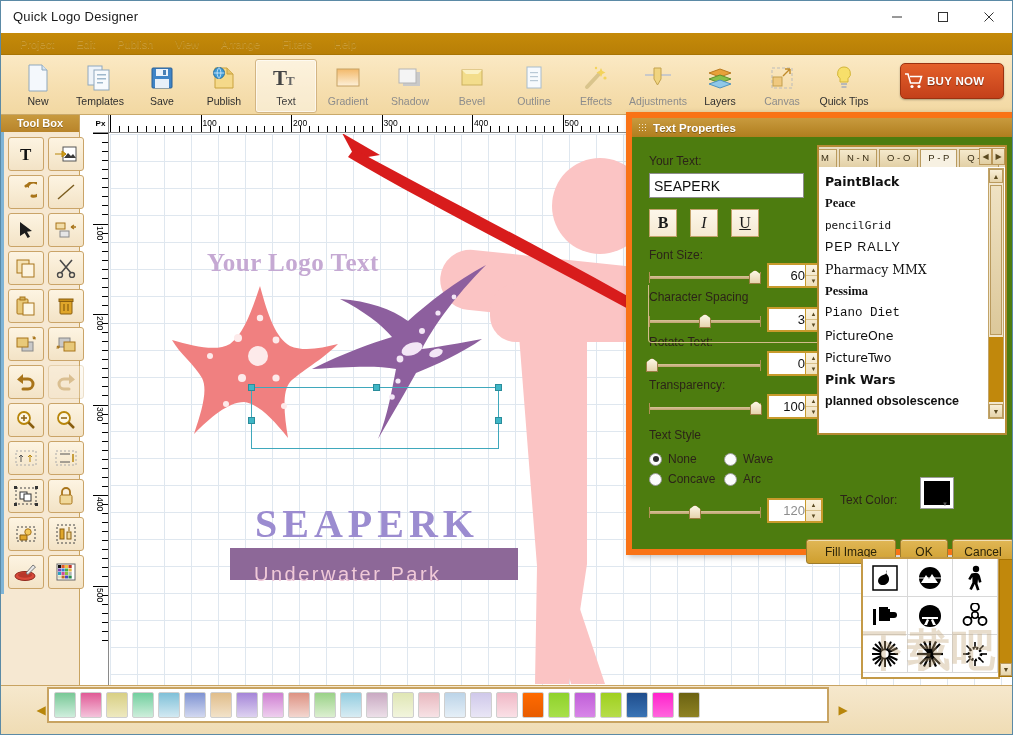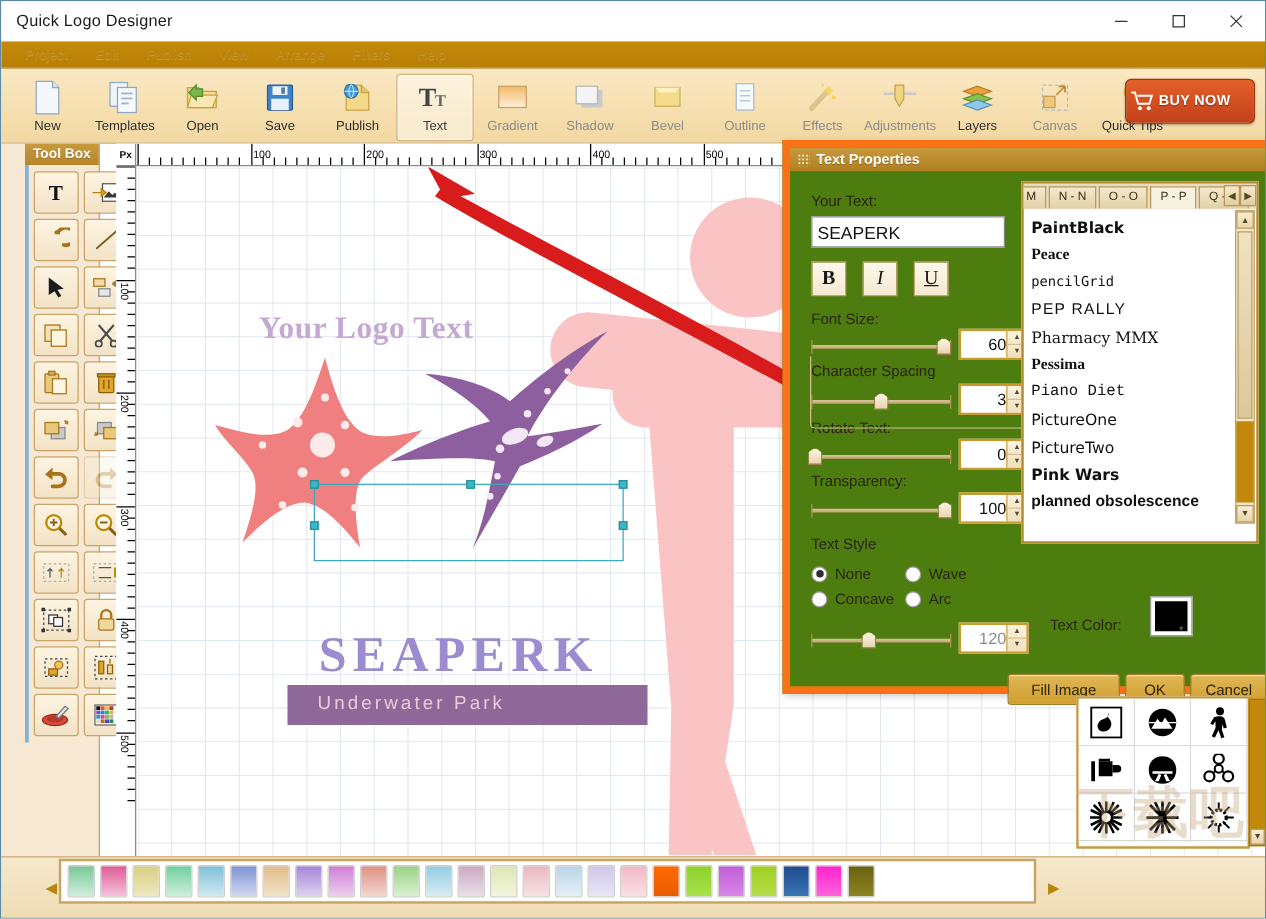--- a/index.html
+++ b/index.html
@@ -75,21 +75,21 @@
   }
   .buynow .cart { width:26px; display:flex; justify-content:center; align-items:center; }
   .buynow .bn-lb {
     color:#fff; font-size:11.5px; font-weight:bold; letter-spacing:.3px;
     text-shadow:0 1px 1px rgba(0,0,0,.45);
   }
 
   
   .toolbox {
     position:absolute; left:0; top:114px; width:79px; bottom:49px;
-    background:#f6e8d2; border-right:1px solid #c8a361;padding-left:19px;
+    background:#f6e8d2; border-right:1px solid #c8a361;
   }
   .tbx-title {
     height:17px; background:linear-gradient(#c89a3e,#b8842a);
     color:#fff; font-size:11px; font-weight:bold; text-align:center;
     line-height:17px; text-shadow:0 1px 0 rgba(0,0,0,.25);
   }
   .tbx-inner { padding:5px 4px; display:flex; flex-wrap:wrap; gap:4px; width:92px;
     border-left:3px solid #7fb4d6; }
   .tbx-btn {
     width:36px; height:34px; border:1px solid #caa468; border-radius:3px;
@@ -135,22 +135,22 @@
   .seaperk {
     position:absolute; left:145px; top:366px;
     font-family:"Liberation Serif", serif; font-size:40px; font-weight:bold;
     color:#9b8cd0; letter-spacing:5px;
   }
   .underbar {
     position:absolute; left:120px; top:414px; width:288px; height:32px;
     background:#8d6898;
   }
   .underbar span {
-    position:absolute; left:24px; top:6px;
-    color:#f0c9d8; font-size:15px; letter-spacing:2.5px;
+    position:absolute; left:24px; top:15px;
+    color:#f0c9d8; font-size:20px; letter-spacing:2.5px;
     font-family:"Liberation Sans", sans-serif;
   }
   .selbox {
     position:absolute; left:141px; top:253px; width:248px; height:62px;
     border:1px solid #3fa8bc;
   }
   .selh { position:absolute; width:7px; height:7px; background:#3fb6c6; border:1px solid #2a8d9b; }
 
   .redarrow { position:absolute; left:230px; top:-3px; pointer-events:none; }
 
@@ -387,30 +387,20 @@
             <rect x="1" y="2" width="14" height="19" fill="#eef3f8" stroke="#8fa8bd"></rect>
             <rect x="7" y="6" width="15" height="20" fill="#f7fafd" stroke="#8fa8bd"></rect>
             <rect x="10" y="10" width="9" height="1.5" fill="#9fb8cc"></rect>
             <rect x="10" y="14" width="9" height="1.5" fill="#9fb8cc"></rect>
             <rect x="10" y="18" width="6" height="1.5" fill="#9fb8cc"></rect>
           </svg>
       </div>
       <div class="lb">Templates</div>
     </div>
 
-    <div class="tb-item dark">
-      <div class="ic">
-        <svg width="28" height="26" viewBox="0 0 28 26">
-            <path d="M2 5h9l2 3h12v13H2z" fill="#f5d98a" stroke="#c9a23e"></path>
-            <path d="M5 11h21l-4 10H2z" fill="#fae7b2" stroke="#c9a23e"></path>
-            <path d="M9 3 L3 9 L9 15 v-3 h5 V6 H9z" fill="#7ab648" stroke="#558a2e"></path>
-          </svg>
-      </div>
-      <div class="lb">Open</div>
-    </div>
 
     <div class="tb-item dark">
       <div class="ic">
         <svg width="24" height="24" viewBox="0 0 24 24">
             <rect x="2" y="2" width="20" height="20" rx="1" fill="#3f84c6" stroke="#2a5f94"></rect>
             <rect x="6" y="3" width="12" height="7" fill="#ecf3fa"></rect>
             <rect x="13" y="4" width="3" height="5" fill="#4a80b5"></rect>
             <rect x="5" y="13" width="14" height="9" fill="#e8f0f8"></rect>
           </svg>
       </div>

